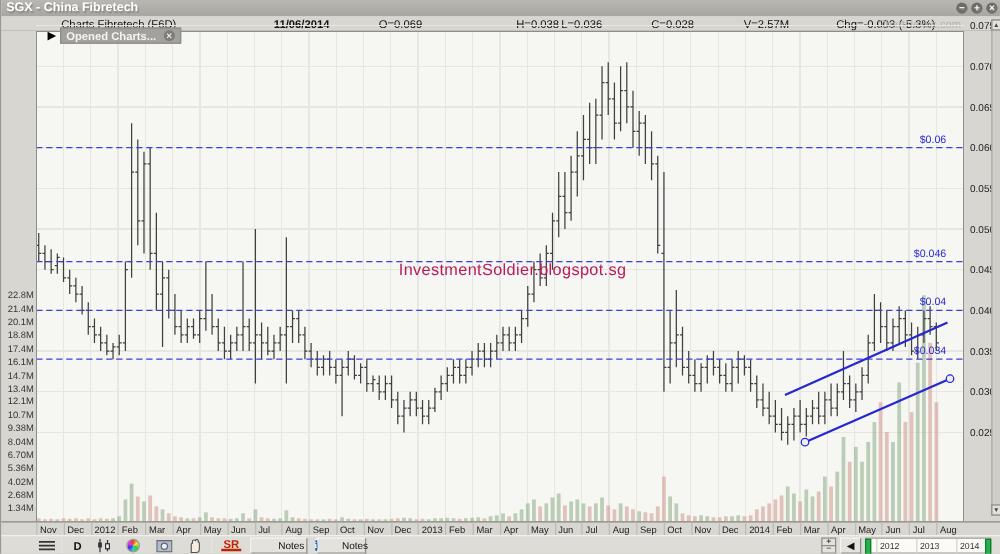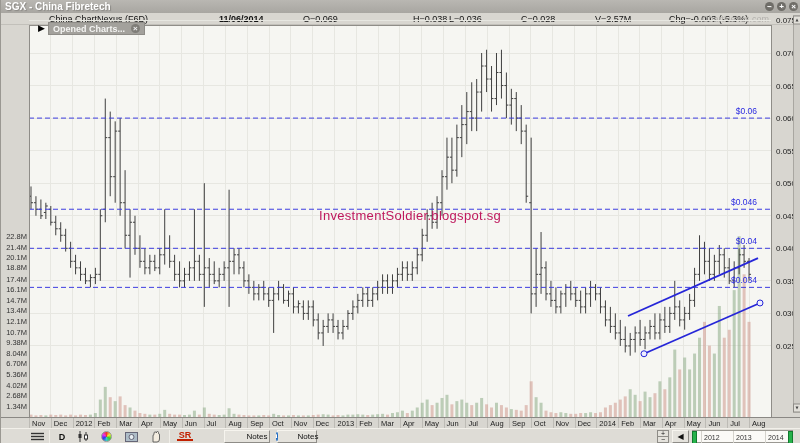--- a/index.html
+++ b/index.html
@@ -38,21 +38,21 @@
   #month-axis{position:absolute;left:0;top:417px;width:800px;height:11px;background:#d8d6d0;
     border-top:1px solid #8a8884;}
   .m-label{position:absolute;top:1px;font-size:7.5px;color:#222;white-space:nowrap;}
   .m-tick{position:absolute;top:0;width:1px;height:11px;background:#bdbbb5;}
   
   #toolbar{position:absolute;left:0;top:428px;width:800px;height:15px;background:#dedcd6;
     border-top:1px solid #f2f0ea;}
   .tb{position:absolute;top:1px;height:13px;display:flex;align-items:center;justify-content:center;}
   .tb-sep{position:absolute;top:1px;width:1px;height:13px;background:#c2c0ba;border-right:1px solid #f0eee8;}
   .tb-btn3d{border:1px solid;border-color:#f6f4ee #8e8c87 #8e8c87 #f6f4ee;background:#e4e2dc;
-    padding:0 4px;font-size:8px;color:#111;gap:20px;margin-left:24px;}
+    padding:0 4px;font-size:8px;color:#111;gap:20px;}
   .d-btn{font-size:9px;font-weight:bold;color:#111;}
   .sr-btn{font-size:9px;font-weight:bold;color:#c22000;border-bottom:2px solid #c22000;height:11px;}
   .colorwheel{width:11px;height:11px;border-radius:50%;
     background:conic-gradient(#e33,#ee3,#3c3,#3cc,#33e,#e3e,#e33);border:1px solid #999;}
   .info-dot{width:9px;height:9px;border-radius:50%;background:#1565c0;color:#fff;font-size:7px;
     font-weight:bold;line-height:9px;text-align:center;font-family:"Liberation Serif",serif;}
   
   .zoomcol{position:absolute;left:656px;top:1px;width:12px;height:13px;}
   .zoomcol div{position:absolute;left:0;width:12px;height:7px;border:1px solid #8e8c87;background:#e4e2dc;
     font-size:7px;line-height:5px;text-align:center;color:#111;}
@@ -73,21 +73,21 @@
   <div id="titlebar">
     <span>SGX - China Fibretech</span>
     <span class="win-controls">
       <span class="win-btn">−</span>
       <span class="win-btn">+</span>
       <span class="win-btn">×</span>
     </span>
   </div>
 
   <div id="quotebar">
-    <span class="q-symbol">China ChartNexus (F6D)</span>
+    <span class="q-symbol">Charts Fibretech (F6D)</span>
     <span class="q-date">11/06/2014</span>
     <span class="q-open">O=0.069</span>
     <span class="q-high">H=0.038</span>
     <span class="q-low">L=0.036</span>
     <span class="q-close">C=0.028</span>
     <span class="q-vol">V=2.57M</span>
     <span class="q-chg">Chg=-0.003 (-5.3%)</span>
     <span class="q-brand">ChartNexus.com</span>
   </div>
 

